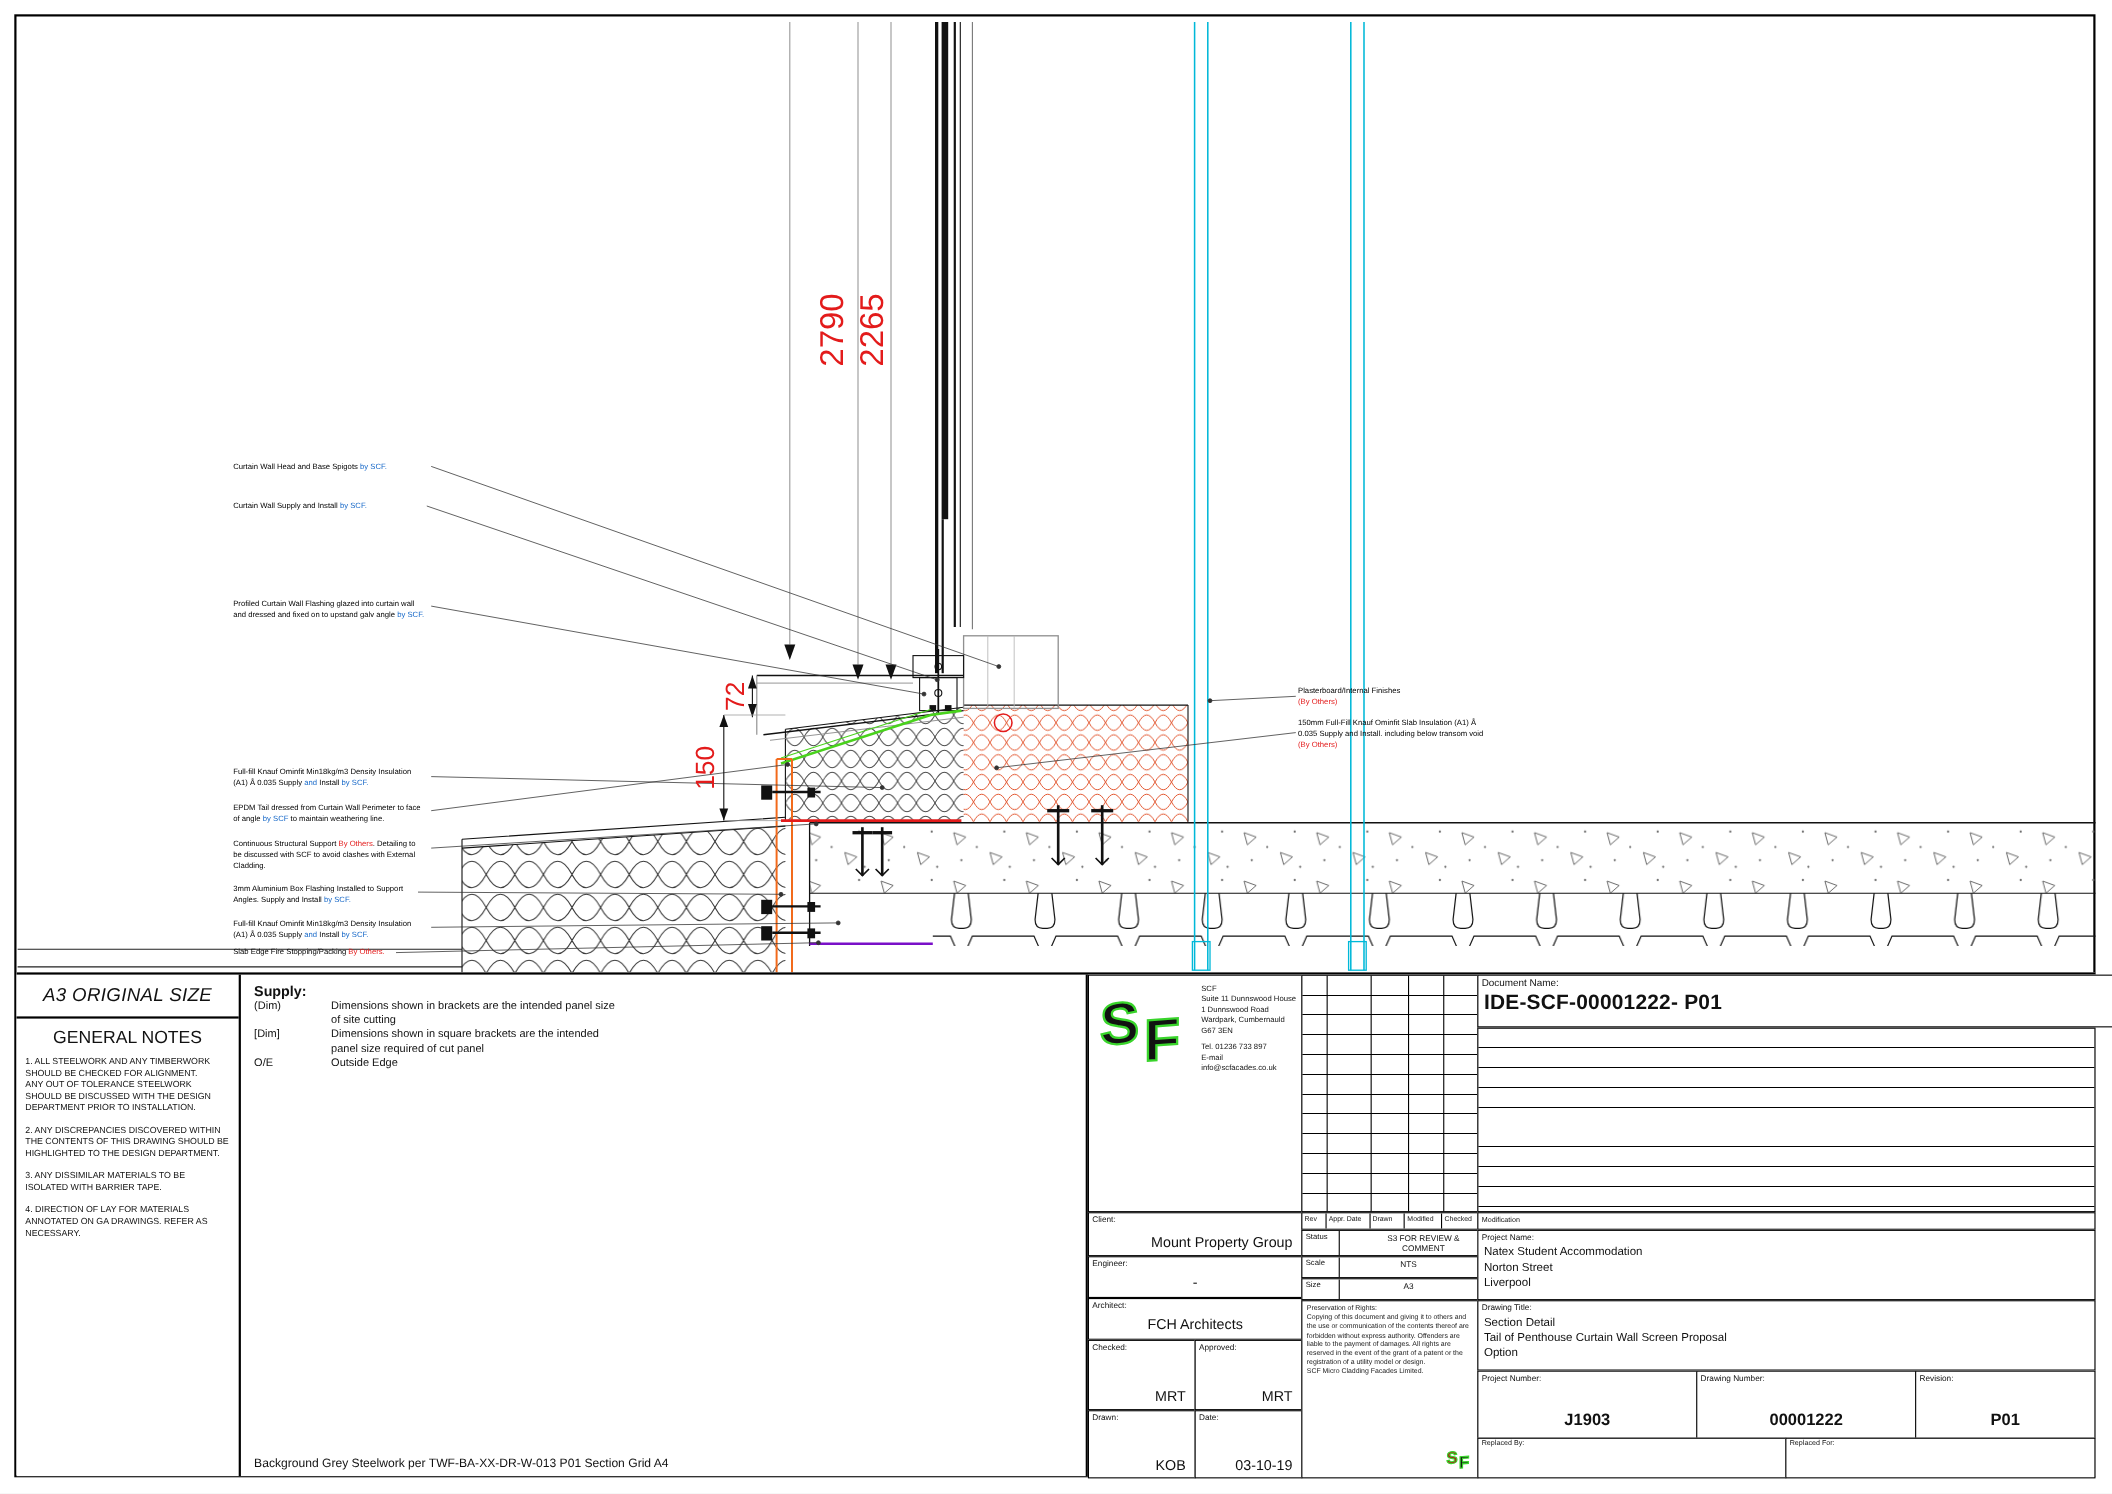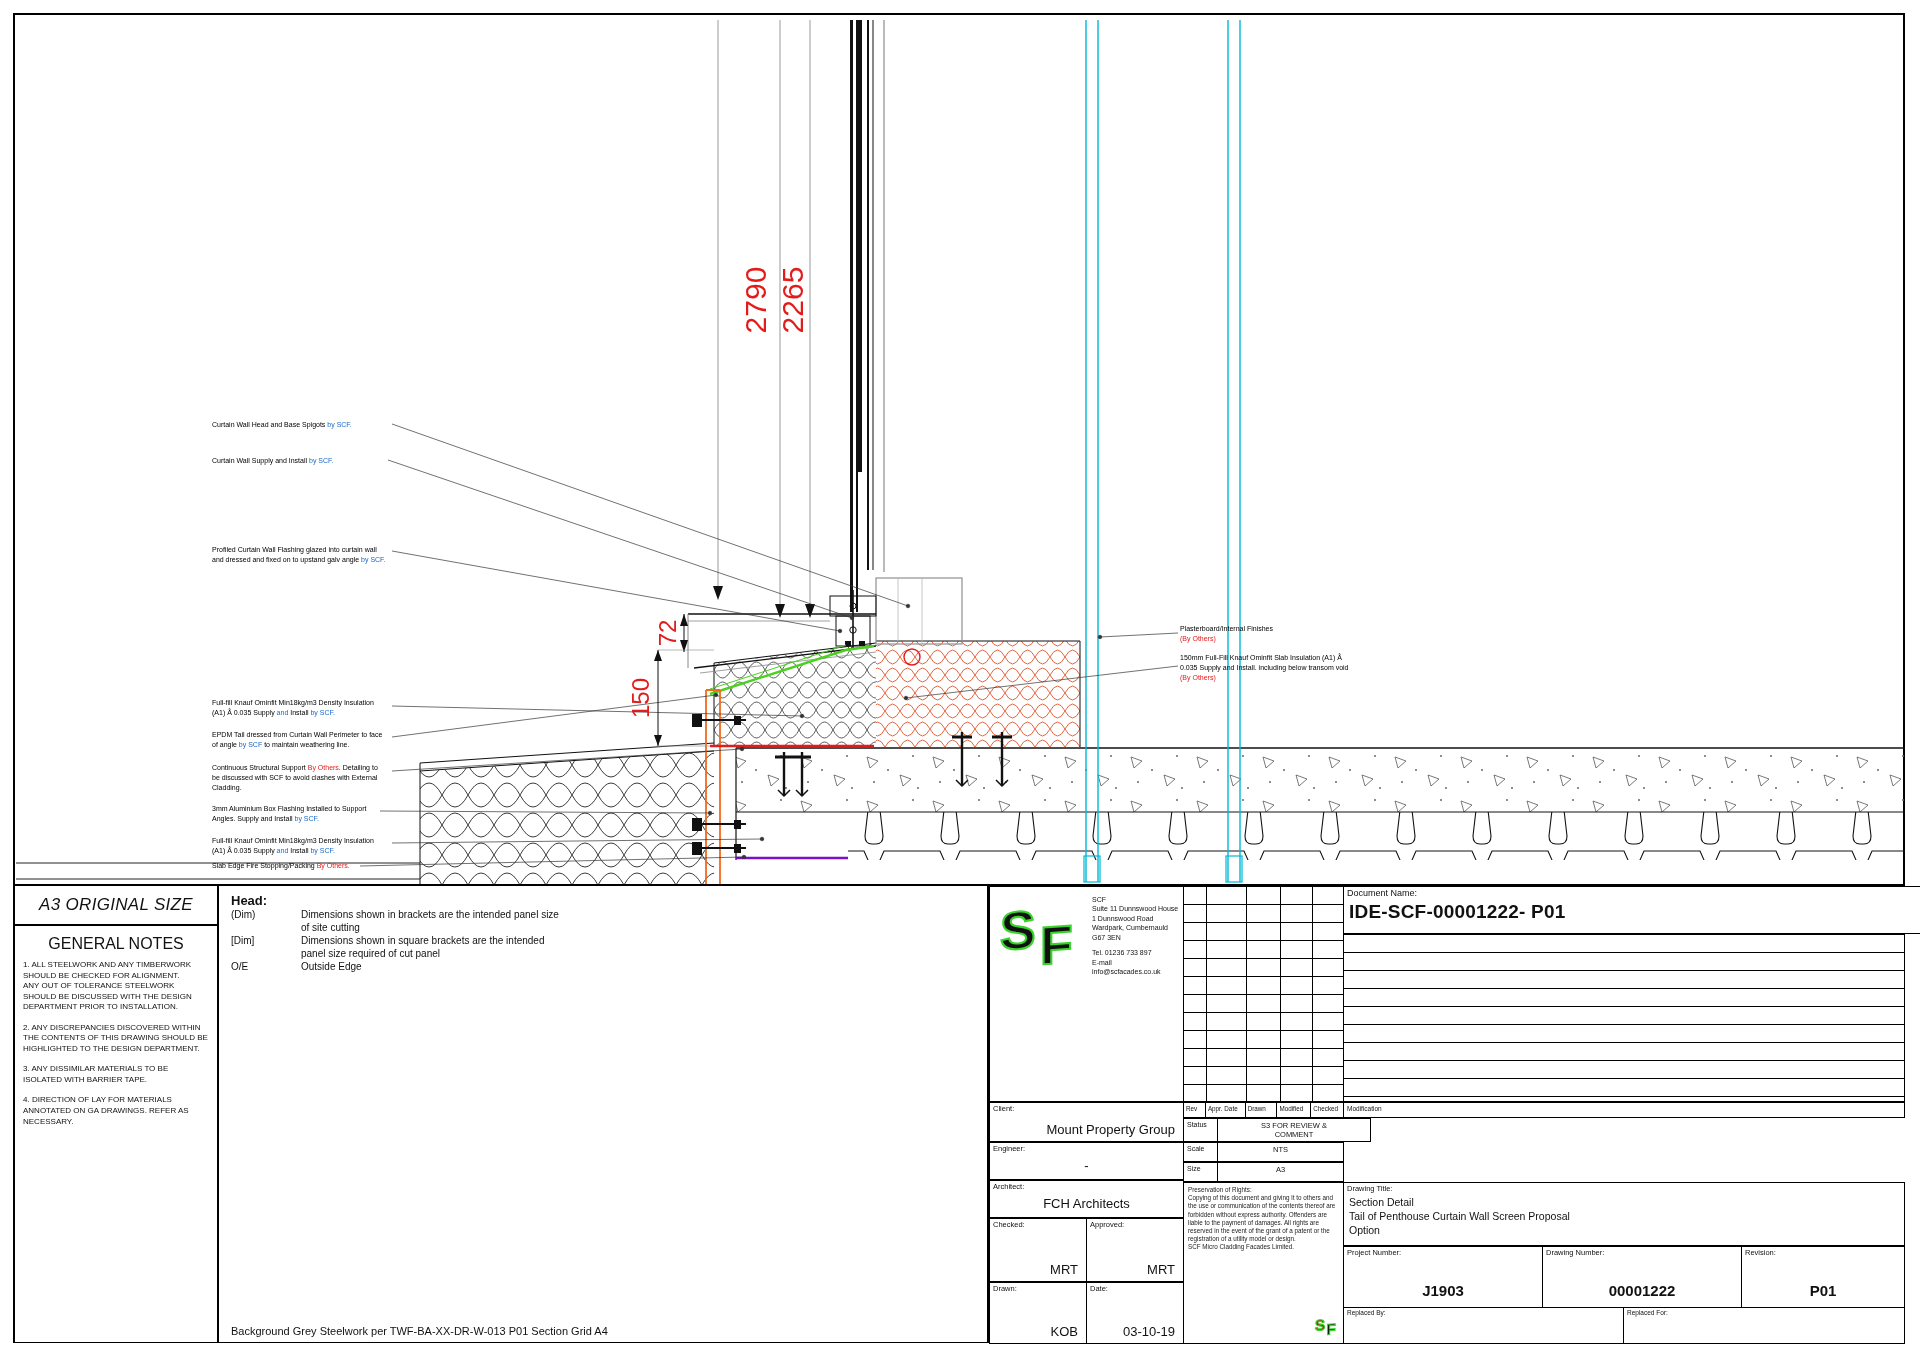--- a/index.html
+++ b/index.html
@@ -263,21 +263,21 @@
       <div class="gn-notes">
         <p>1. ALL STEELWORK AND ANY TIMBERWORK SHOULD BE CHECKED FOR ALIGNMENT.
 ANY OUT OF TOLERANCE STEELWORK SHOULD BE DISCUSSED WITH THE DESIGN DEPARTMENT PRIOR TO INSTALLATION.</p>
         <p>2. ANY DISCREPANCIES DISCOVERED WITHIN THE CONTENTS OF THIS DRAWING SHOULD BE HIGHLIGHTED TO THE DESIGN DEPARTMENT.</p>
         <p>3. ANY DISSIMILAR MATERIALS TO BE ISOLATED WITH BARRIER TAPE.</p>
         <p>4. DIRECTION OF LAY FOR MATERIALS ANNOTATED ON GA DRAWINGS. REFER AS NECESSARY.</p>
       </div>
     </div>
 
     <div class="notesbox">
-      <div class="notes-title">Head:</div>
+      <div class="notes-title">Supply:</div>
       <div class="note-row">
         <span class="note-key">(Dim)</span>
         <span class="note-text">Dimensions shown in brackets are the intended panel size
 of site cutting</span>
       </div>
       <div class="note-row">
         <span class="note-key">[Dim]</span>
         <span class="note-text">Dimensions shown in square brackets are the intended
 panel size required of cut panel</span>
       </div>
@@ -378,20 +378,28 @@
       </div>
 
       <div class="cell" style="left:354px;top:0;width:648px;height:48px">
         <span class="lbl" style="font-size:9px">Document Name:</span>
         <div class="docname">IDE-SCF-00001222- P01</div>
       </div>
       <div class="cell mod-rows" style="left:354px;top:48px;width:562px;height:168px"></div>
       <div class="cell" style="left:354px;top:216px;width:562px;height:16px">
         <span style="font-size:6.5px;padding-left:3px">Modification</span>
       </div>
+      <div class="cell" style="left:354px;top:232px;width:562px;height:64px">
+        <span class="lbl">Project Name:</span>
+        <div class="projlines">
+          <div>Natex Student Accommodation</div>
+          <div>Norton Street</div>
+          <div>Liverpool</div>
+        </div>
+      </div>
       <div class="cell" style="left:354px;top:296px;width:562px;height:64px">
         <span class="lbl">Drawing Title:</span>
         <div class="projlines">
           <div>Section Detail</div>
           <div>Tail of Penthouse Curtain Wall Screen Proposal</div>
           <div>Option</div>
         </div>
       </div>
       <div class="cell" style="left:354px;top:360px;width:200px;height:62px">
         <span class="lbl">Project Number:</span>

